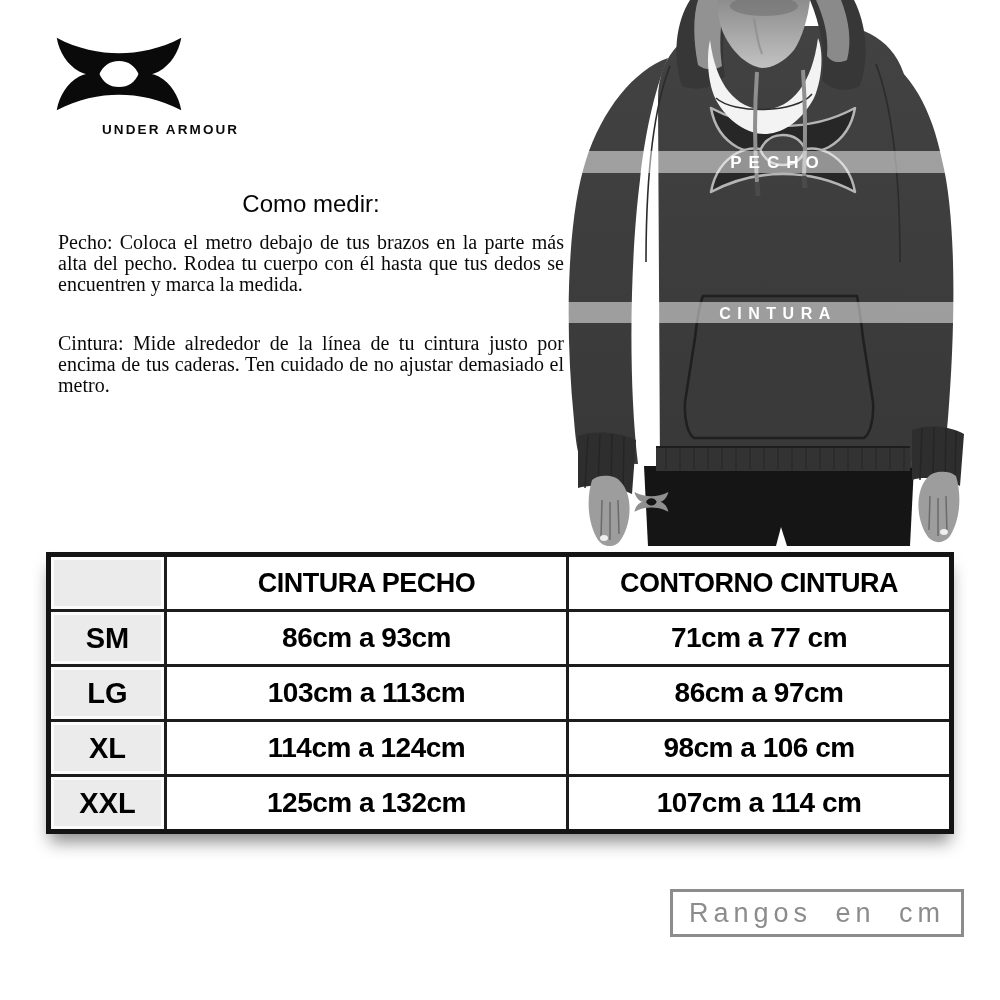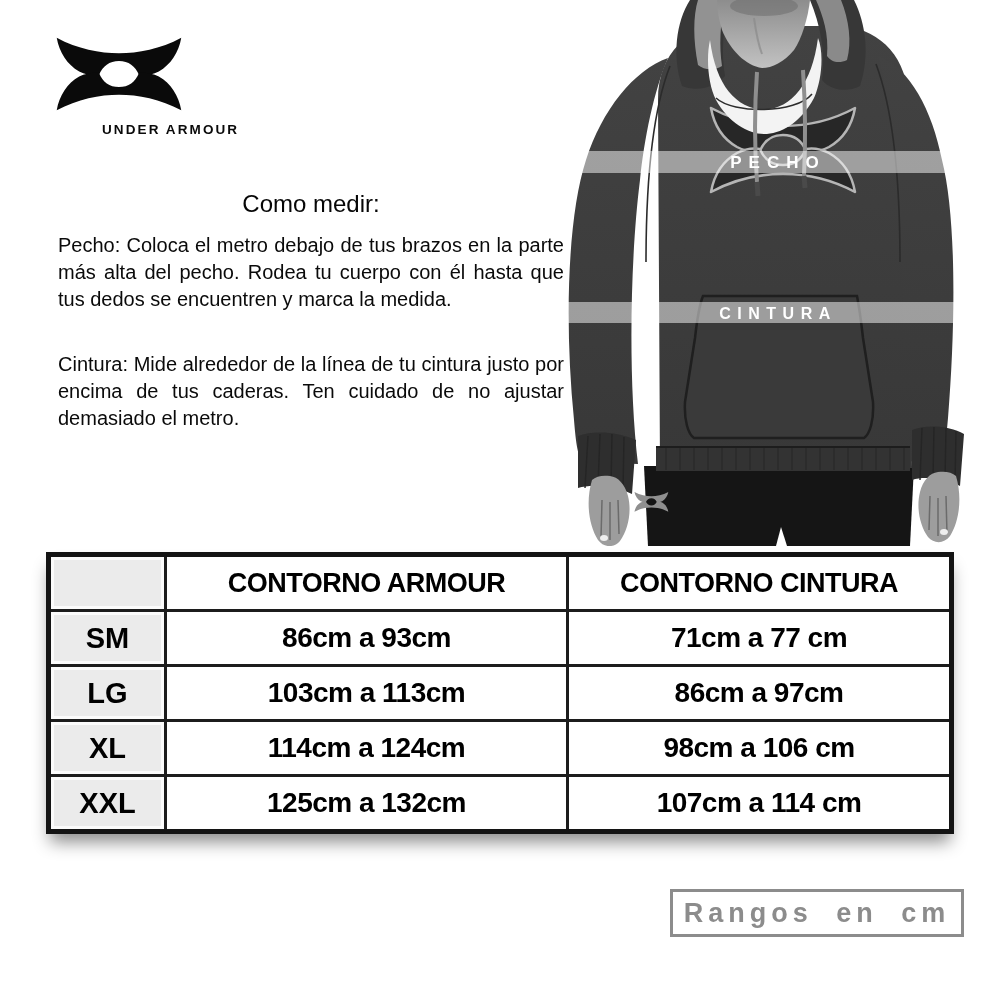--- a/index.html
+++ b/index.html
@@ -12,21 +12,21 @@
   .brand-wordmark{
     position:absolute;left:54px;top:122px;width:140px;
     font-size:13.5px;font-weight:700;letter-spacing:2.1px;color:#0a0a0a;white-space:nowrap;margin-left:48px;
   }
   
   .instructions{position:absolute;left:58px;top:190px;width:506px;}
   .instructions h2{
     margin:0 0 14px 0;font-size:24px;font-weight:400;color:#060606;text-align:center;
   }
   .instructions p{
-    margin:0;font-size:20px;line-height:27px;text-align:justify;color:#0a0a0a;
+    margin:0;font-size:20px;line-height:21px;text-align:justify;color:#0a0a0a;font-family:Liberation Serif, serif;
   }
   .instructions p.second{margin-top:38px;}
   
   .photo{position:absolute;left:548px;top:0px;width:452px;height:546px;}
   
   .size-table{
     position:absolute;left:46px;top:552px;width:908px;
     border-collapse:collapse;table-layout:fixed;background:#fff;
     border:5px solid #141414;
     box-shadow:0 12px 16px -4px rgba(0,0,0,0.45);
@@ -36,21 +36,21 @@
     overflow:hidden;white-space:nowrap;
   }
   .size-table th{font-size:27px;font-weight:700;letter-spacing:-0.5px;background:#ffffff;}
   .size-table .corner,.size-table .size-cell{background:#ebebeb;box-shadow:inset 0 0 0 3px #fbfbfb;}
   .size-table .size-cell{font-size:29px;font-weight:700;}
   .size-table td.val{font-size:28px;font-weight:700;letter-spacing:-0.5px;background:#ffffff;}
   
   .range-note{
     position:absolute;left:670px;top:889px;width:288px;height:42px;
     border:3px solid #8c8c8c;color:#8c8c8c;
-    font-size:27px;font-weight:700;letter-spacing:5px;word-spacing:11px;
+    font-size:27px;font-weight:400;letter-spacing:5px;word-spacing:11px;
     display:flex;align-items:center;justify-content:center;white-space:nowrap;
   }
 </style>
 </head>
 <body>
 
 <svg class="brand-logo" viewBox="0 0 148 84" aria-hidden="true">
   <g fill="#0a0a0a">
     <path d="M2,0 C26,13 52,18 74,18 C96,18 122,13 146,0 C143,17 134,31 120,39 C112,43 103,44 97,43 C93,33 85,27 74,27 C63,27 55,33 51,43 C45,44 36,43 28,39 C14,31 5,17 2,0 Z"></path>
     <path d="M2,84 C26,71 52,66 74,66 C96,66 122,71 146,84 C143,67 134,53 120,45 C112,41 103,40 97,41 C93,51 85,57 74,57 C63,57 55,51 51,41 C45,40 36,41 28,45 C14,53 5,67 2,84 Z"></path>
@@ -196,21 +196,21 @@
 
 <table class="size-table">
   <colgroup>
       <col style="width:117px">
       <col style="width:402px">
       <col>
     </colgroup>
   <tbody>
       <tr>
     <th class="corner"></th>
-    <th>CONTORNO ARMOUR</th>
+    <th>CINTURA PECHO</th>
     <th>CONTORNO CINTURA</th>
   </tr>
   <tr>
     <td class="size-cell">SM</td>
     <td class="val">86cm a 93cm</td>
     <td class="val">71cm a 77 cm</td>
   </tr>
   <tr>
     <td class="size-cell">LG</td>
     <td class="val">103cm a 113cm</td>

